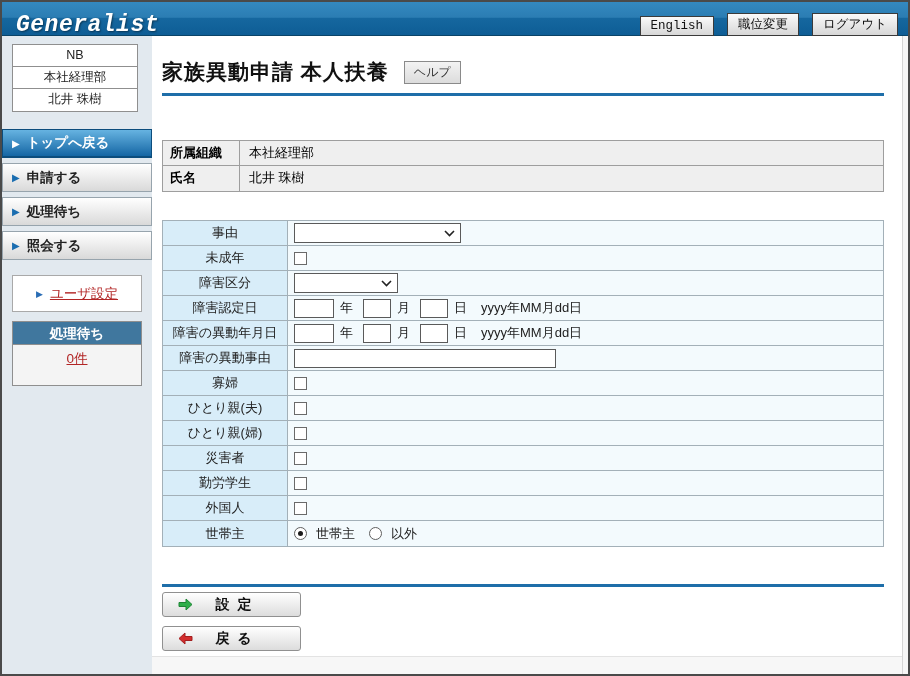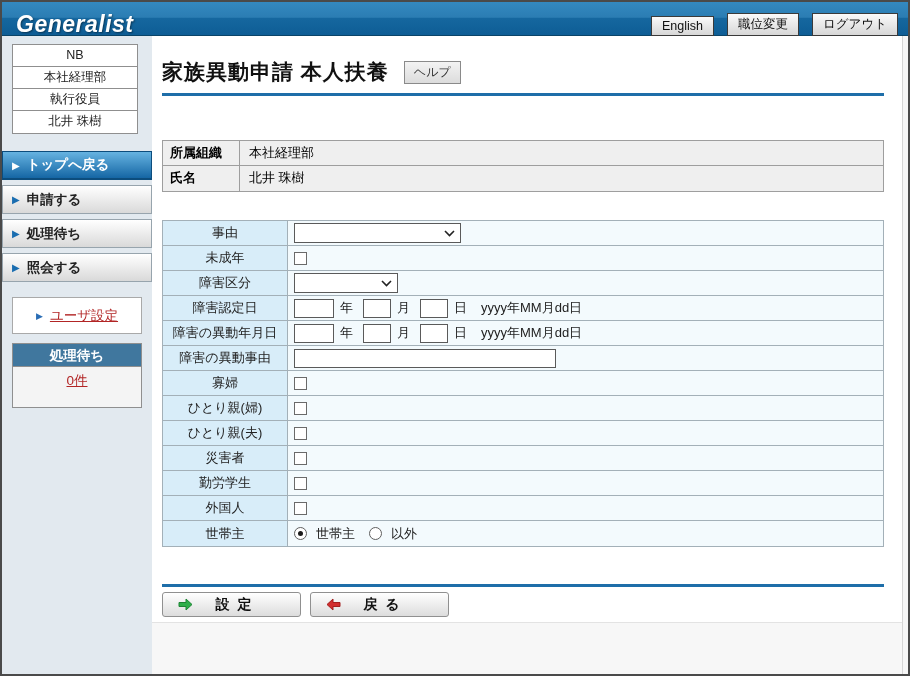--- a/index.html
+++ b/index.html
@@ -2,21 +2,21 @@
 <html><head>
 <meta charset="utf-8">
 <style>
   * { margin:0; padding:0; box-sizing:border-box; }
   body { font-family:"Liberation Sans","DejaVu Sans",sans-serif; background:#888; }
   .page { width:910px; height:676px; border:2px solid #4a4a4a; background:#fff; display:flex; flex-direction:column; overflow:hidden; }
 
   
   .header { height:34px; flex:0 0 34px; display:flex; align-items:center; padding:12px 10px 0 14px;
     background:linear-gradient(180deg,#3489c0 0%,#2b7db3 46%,#15679f 50%,#0e5d95 100%);
-    border-bottom:1px solid #0a4468; }
+    border-bottom:1px solid #0a4468;font-family:Liberation Mono, monospace; }
   .logo { color:#fff; font-size:23px; font-weight:bold; font-style:italic; letter-spacing:.5px;
     text-shadow:1px 1px 2px rgba(0,0,0,.45); }
   .hbtns { margin-left:auto; display:flex; gap:13px; align-items:flex-end; }
   .hbtn { background:linear-gradient(#fafafa,#d7d7d7); border:1px solid #3a3a3a; font-size:12.5px; color:#111;
     padding:2px 10px; min-width:58px; text-align:center; cursor:pointer; font-family:inherit; }
 
   
   .body { flex:1; display:flex; min-height:0; }
 
   
@@ -77,21 +77,21 @@
   .ipt.lg { width:262px; }
   .unit { margin:0 6px 0 2px; }
   .hint { margin-left:4px; color:#222; }
   .radio { width:13px; height:13px; border:1px solid #5f5f5f; border-radius:50%; background:#fff;
     position:relative; cursor:pointer; flex:0 0 13px; }
   .radio.checked::after { content:""; position:absolute; left:3px; top:3px; right:3px; bottom:3px;
     background:#1a1a1a; border-radius:50%; }
   .radio-lbl { margin:0 10px 0 5px; }
 
   .actions-rule { height:3px; background:#1e6ea9; margin-top:37px; }
-  .actions { display:flex; gap:9px; margin-top:5px; }
+  .actions { display:flex; gap:9px; margin-top:5px;flex-direction:column; }
   .act-btn { width:139px; height:25px; border:1px solid #909090; border-radius:3px;
     background:linear-gradient(#ffffff,#dcdcdc); display:flex; align-items:center;
     font-weight:bold; font-size:14px; letter-spacing:2px; color:#111; cursor:pointer; font-family:inherit; }
   .act-btn .a-icon { margin-left:15px; display:flex; }
   .act-btn .a-lbl { flex:1; text-align:center; padding-right:24px; }
 
   .main-footer { flex:1; background:#f7f7f7; border-top:1px solid #e3e3e3; margin-top:5px; }
 </style>
 </head>
 <body>
@@ -106,21 +106,20 @@
       <button class="hbtn">ログアウト</button>
     </div>
   </div>
 
   <div class="body">
 
     <div class="sidebar">
       <div class="profile-table">
         <div class="profile-row">NB</div>
         <div class="profile-row">本社経理部</div>
-        <div class="profile-row">執行役員</div>
         <div class="profile-row">北井 珠樹</div>
       </div>
       <div class="nav">
         <div class="nav-item active">
           <span class="arr">▶</span>
           <span>トップへ戻る</span>
         </div>
         <div class="nav-item">
           <span class="arr">▶</span>
           <span>申請する</span>
@@ -222,27 +221,27 @@
                 <span class="ipt lg"></span>
               </div>
           </div>
           <div class="form-row">
             <div class="f-label">寡婦</div>
             <div class="f-value">
                 <span class="cb"></span>
               </div>
           </div>
           <div class="form-row">
+            <div class="f-label">ひとり親(夫)</div>
+            <div class="f-value">
+                <span class="cb"></span>
+              </div>
+          </div>
+          <div class="form-row">
             <div class="f-label">ひとり親(婦)</div>
-            <div class="f-value">
-                <span class="cb"></span>
-              </div>
-          </div>
-          <div class="form-row">
-            <div class="f-label">ひとり親(夫)</div>
             <div class="f-value">
                 <span class="cb"></span>
               </div>
           </div>
           <div class="form-row">
             <div class="f-label">災害者</div>
             <div class="f-value">
                 <span class="cb"></span>
               </div>
           </div>

